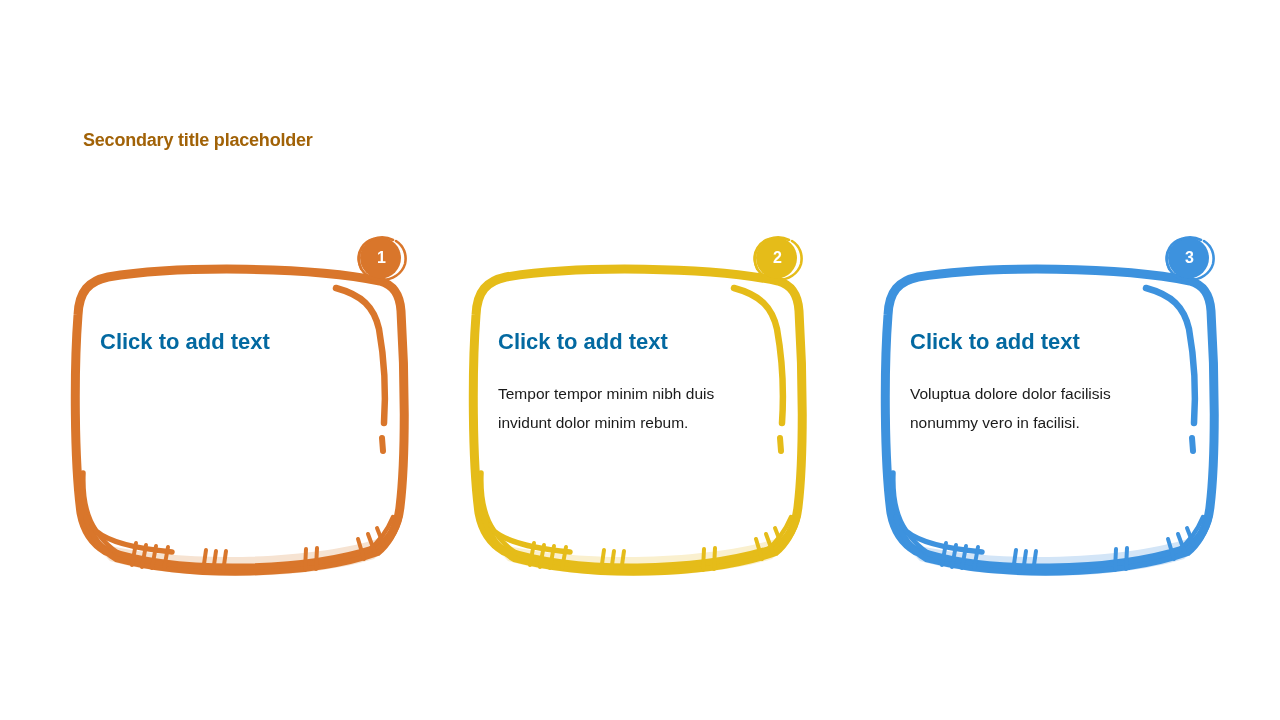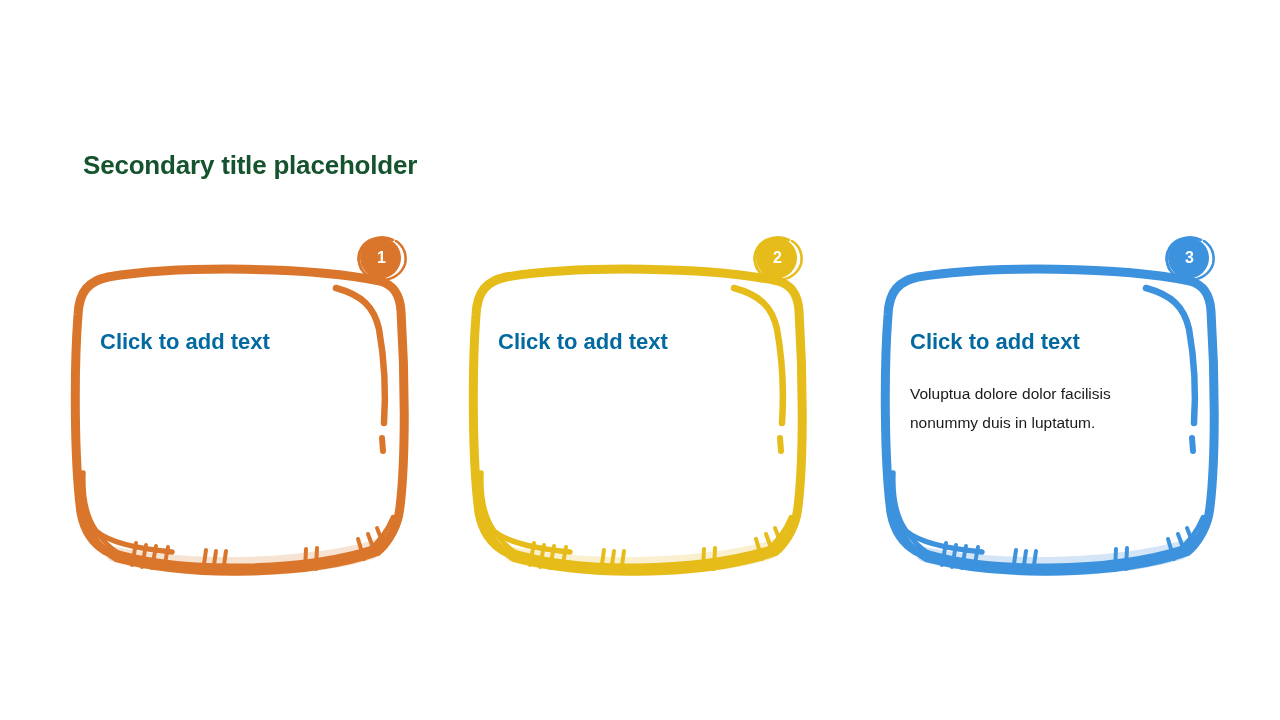--- a/index.html
+++ b/index.html
@@ -22,26 +22,25 @@
     width: 1280px;
     height: 720px;
     background: #ffffff;
   }
 
   
   .slide-title {
     position: absolute;
     left: 83px;
     top: 130px;
-    font-size: 26px;
+    font-size: 18px;
     font-weight: bold;
-    color: #14532d;
+    color: #a16207;
     letter-spacing: -0.2px;
     white-space: nowrap;
-    margin-top: 20px;
   }
 
   
   .cards {
     position: absolute;
     left: 0;
     top: 225px;
     width: 1280px;
     height: 360px;
   }
@@ -213,20 +212,21 @@
           <path d="M244,324 L243,345" stroke="#E5BC19"></path>
           <path d="M255,323 L254,344" stroke="#E5BC19"></path>
           <path d="M296,314 L302,334" stroke="#E5BC19"></path>
           <path d="M306,309 L313,328" stroke="#E5BC19"></path>
           <path d="M315,303 L322,321" stroke="#E5BC19"></path>
         </g>
       </svg>
 
       <div class="card-text">
         <div class="card-heading">Click to add text</div>
+        <div class="card-body">Tempor tempor minim nibh duis invidunt dolor minim rebum.</div>
       </div>
 
       <div class="badge">
         <svg viewBox="0 0 58 58">
           <circle cx="28.5" cy="30" r="20.5" fill="#E5BC19"></circle>
           <path fill="none" stroke-width="2.6" stroke-linecap="round" d="M44,13 C52,18 55,27 53,36 C50,46 40,52 30,52 C18,52 9,45 7,34 C5,24 11,14 21,11 C27,9 35,9 41,12" stroke="#E5BC19"></path>
           <path fill="none" stroke-width="2.2" stroke-linecap="round" d="M10,20 C6,27 6,35 9,41" stroke="#E5BC19"></path>
         </svg>
         <div class="badge-num">2</div>
       </div>
@@ -264,21 +264,21 @@
           <path d="M244,324 L243,345" stroke="#3D92DE"></path>
           <path d="M255,323 L254,344" stroke="#3D92DE"></path>
           <path d="M296,314 L302,334" stroke="#3D92DE"></path>
           <path d="M306,309 L313,328" stroke="#3D92DE"></path>
           <path d="M315,303 L322,321" stroke="#3D92DE"></path>
         </g>
       </svg>
 
       <div class="card-text">
         <div class="card-heading">Click to add text</div>
-        <div class="card-body">Voluptua dolore dolor facilisis nonummy duis in luptatum.</div>
+        <div class="card-body">Voluptua dolore dolor facilisis nonummy vero in facilisi.</div>
       </div>
 
       <div class="badge">
         <svg viewBox="0 0 58 58">
           <circle cx="28.5" cy="30" r="20.5" fill="#3D92DE"></circle>
           <path fill="none" stroke-width="2.6" stroke-linecap="round" d="M44,13 C52,18 55,27 53,36 C50,46 40,52 30,52 C18,52 9,45 7,34 C5,24 11,14 21,11 C27,9 35,9 41,12" stroke="#3D92DE"></path>
           <path fill="none" stroke-width="2.2" stroke-linecap="round" d="M10,20 C6,27 6,35 9,41" stroke="#3D92DE"></path>
         </svg>
         <div class="badge-num">3</div>
       </div>

